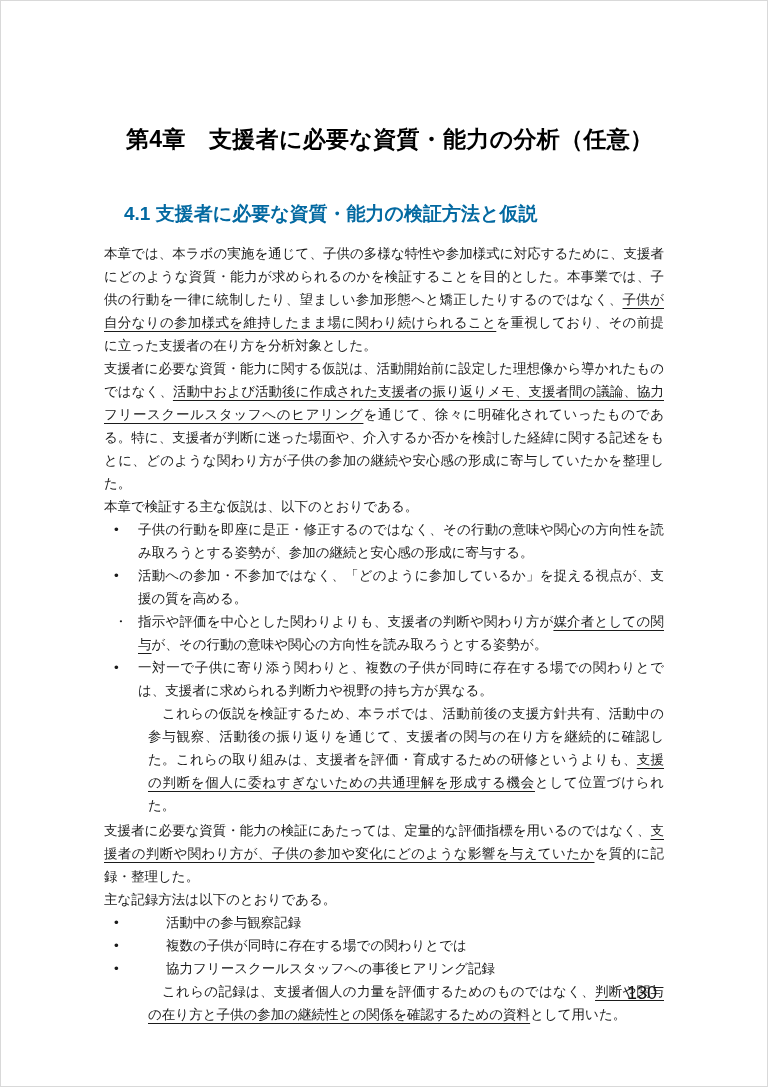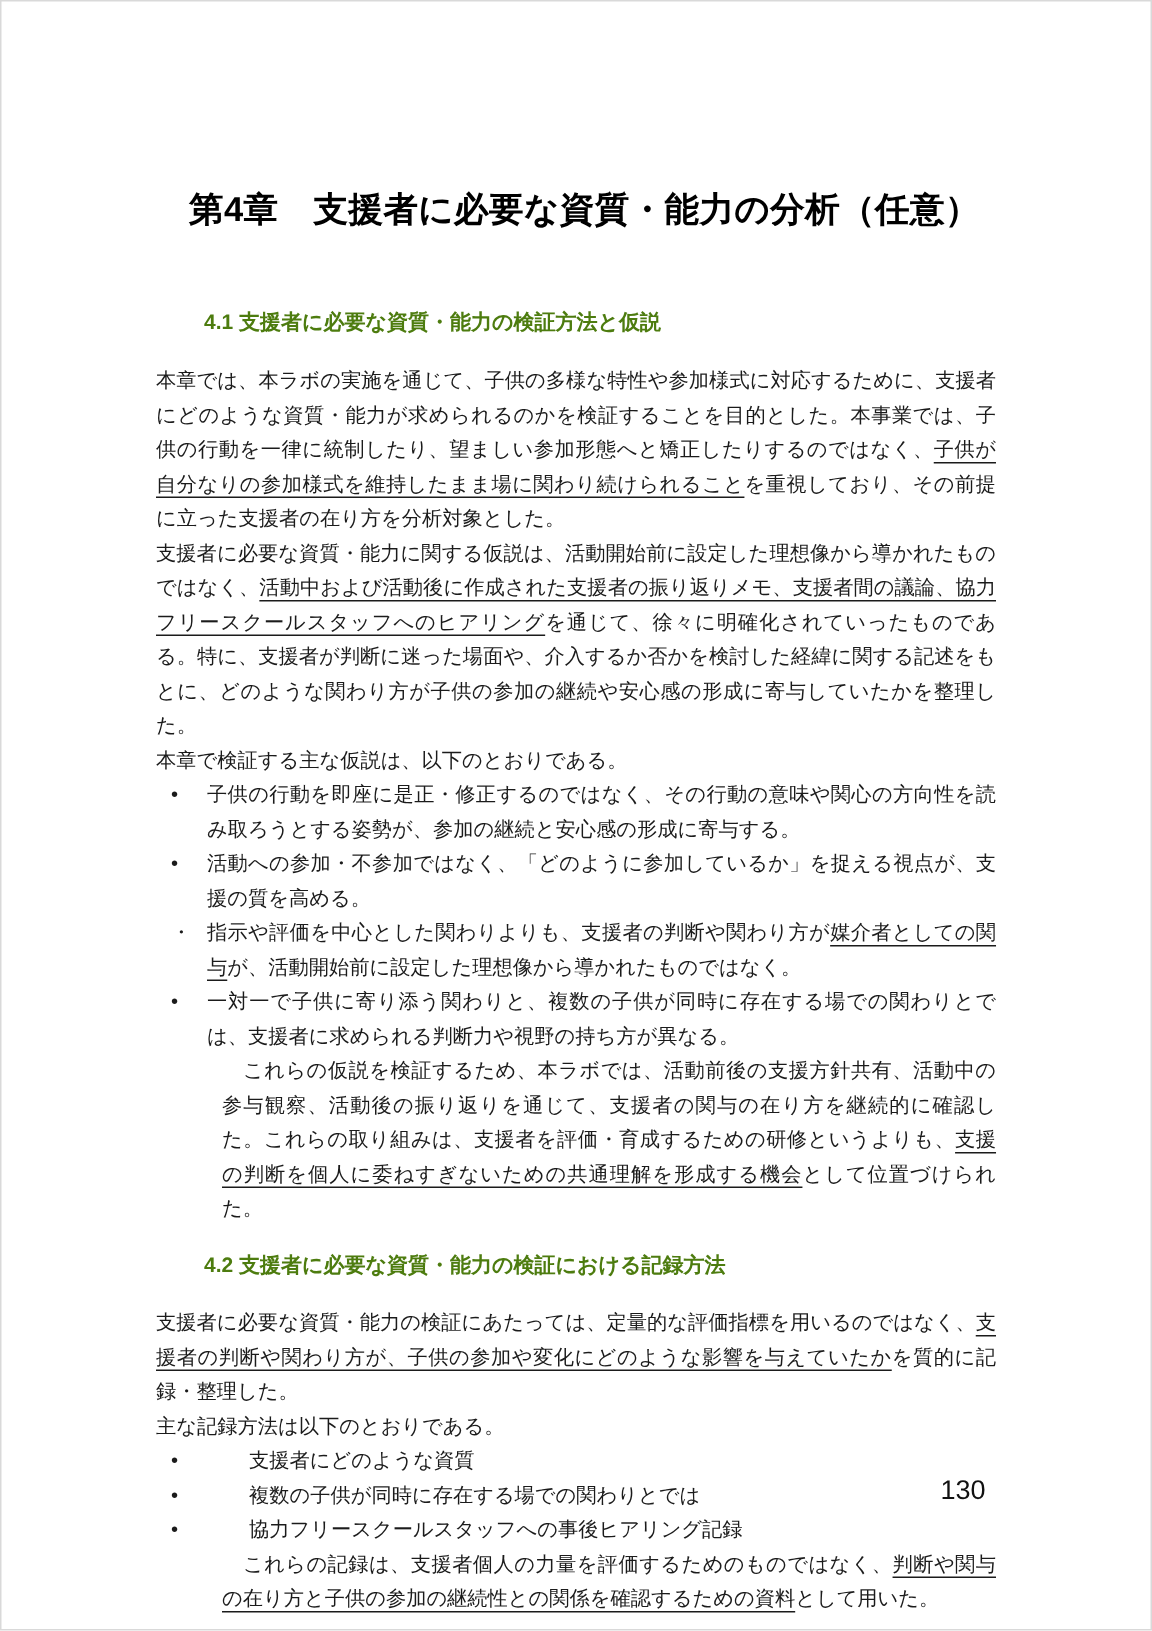--- a/index.html
+++ b/index.html
@@ -20,26 +20,26 @@
   .chapter-title {
     margin: 121px 0 0 0;
     padding-left: 22px;
     font-size: 23px;
     line-height: 34px;
     font-weight: bold;
     color: #000;
     letter-spacing: 0.3px;
   }
   .sec-heading {
-    font-size: 14px;
+    font-size: 19px;
     line-height: 22px;
     font-weight: bold;
     padding-left: 16px;
-    color: #4d7c0f;
-    margin: 16px;
+    color: #0369a1;
+    margin: 4px;
   }
   .sec-heading.first { margin-top: 47px; }
   .sec-heading.second { margin-top: 15px; }
   .body-block {
     font-size: 13.5px;
     line-height: 23px;
     text-align: justify;
     margin: 0;
   }
   .body-block.after-heading { margin-top: 17px; }
@@ -90,41 +90,40 @@
       <span class="btext"><span>子供の行動を即座に是正・修正するのではなく、その行動の意味や関心の方向性を読み取ろうとする姿勢が、参加の継続と安心感の形成に寄与する。</span></span>
     </div>
 
     <div class="body-block bullet">
       <span class="marker">•</span>
       <span class="btext"><span>活動への参加・不参加ではなく、「どのように参加しているか」を捉える視点が、支援の質を高める。</span></span>
     </div>
 
     <div class="body-block bullet">
       <span class="marker">・</span>
-      <span class="btext"><span>指示や評価を中心とした関わりよりも、支援者の判断や関わり方が</span><span class="u">媒介者としての関与</span><span>が、活動開始前に設定した理想像から導かれたものではなく。</span></span>
+      <span class="btext"><span>指示や評価を中心とした関わりよりも、支援者の判断や関わり方が</span><span class="u">媒介者としての関与</span><span>が、その行動の意味や関心の方向性を読み取ろうとする姿勢が。</span></span>
     </div>
 
     <div class="body-block bullet">
       <span class="marker">•</span>
       <span class="btext"><span>一対一で子供に寄り添う関わりと、複数の子供が同時に存在する場での関わりとでは、支援者に求められる判断力や視野の持ち方が異なる。</span></span>
     </div>
 
     <p class="body-block ind"><span>これらの仮説を検証するため、本ラボでは、活動前後の支援方針共有、活動中の参与観察、活動後の振り返りを通じて、支援者の関与の在り方を継続的に確認した。これらの取り組みは、支援者を評価・育成するための研修というよりも、</span><span class="u">支援の判断を個人に委ねすぎないための共通理解を形成する機会</span><span>として位置づけられた。</span></p>
   </section>
 
   <section>
-    <h2 class="sec-heading second">4.2 支援者に必要な資質・能力の検証における記録方法</h2>
 
     <p class="body-block after-heading2"><span>支援者に必要な資質・能力の検証にあたっては、定量的な評価指標を用いるのではなく、</span><span class="u">支援者の判断や関わり方が、子供の参加や変化にどのような影響を与えていたか</span><span>を質的に記録・整理した。</span></p>
 
     <p class="body-block"><span>主な記録方法は以下のとおりである。</span></p>
 
     <div class="body-block bullet wide">
       <span class="marker">•</span>
-      <span class="btext"><span>支援者にどのような資質</span></span>
+      <span class="btext"><span>活動中の参与観察記録</span></span>
     </div>
 
     <div class="body-block bullet wide">
       <span class="marker">•</span>
       <span class="btext"><span>複数の子供が同時に存在する場での関わりとでは</span></span>
     </div>
 
     <div class="body-block bullet wide">
       <span class="marker">•</span>
       <span class="btext"><span>協力フリースクールスタッフへの事後ヒアリング記録</span></span>

